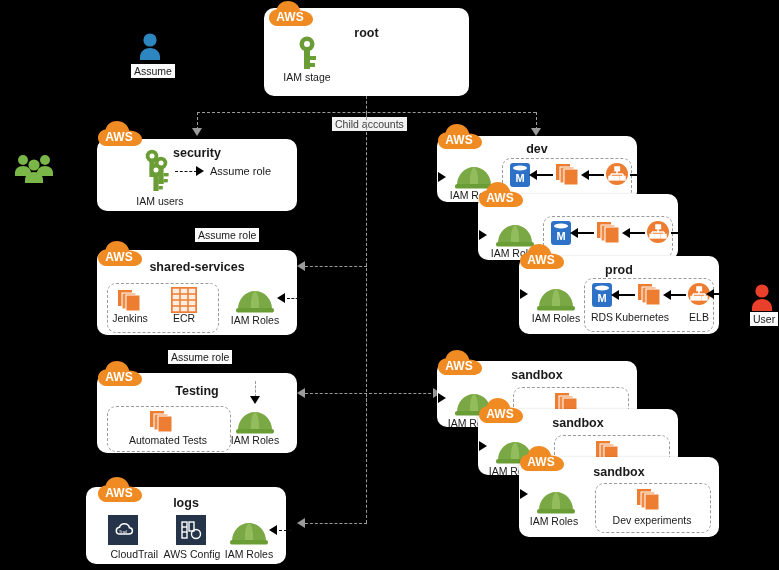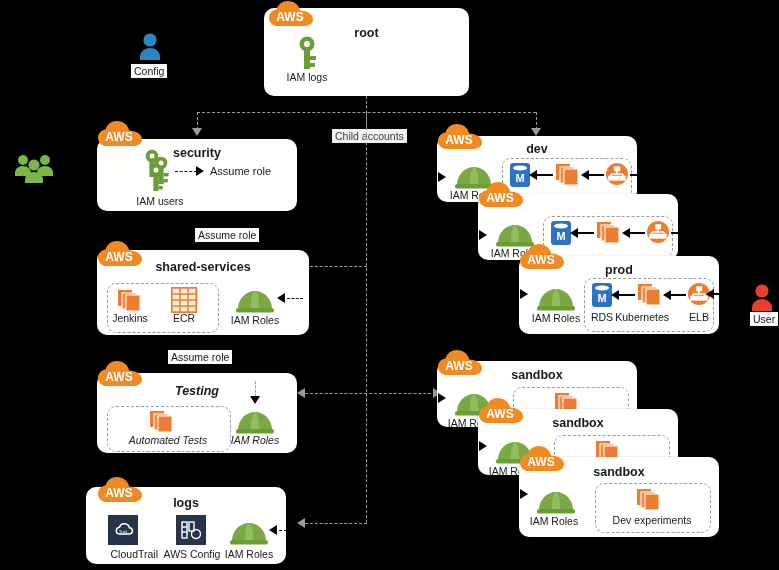--- a/index.html
+++ b/index.html
@@ -57,21 +57,21 @@
 
 <div id="stage">
 
   <div class="dl v" style="left:366px;top:96px;height:32px;"></div>
 
   <div class="dl h" style="left:197px;top:112px;width:339px;"></div>
   <div class="dl v" style="left:197px;top:112px;height:18px;"></div>
   <div class="arw gd" style="left:192px;top:128px;"></div>
   <div class="dl v" style="left:536px;top:112px;height:18px;"></div>
   <div class="arw gd" style="left:531px;top:128px;"></div>
-  <div class="edgelbl" style="left:332px;top:129px;">Child accounts</div>
+  <div class="edgelbl" style="left:332px;top:117px;">Child accounts</div>
 
   <div class="dl v" style="left:366px;top:112px;height:290px;"></div>
 
   <div class="dl h" style="left:305px;top:266px;width:62px;"></div>
   <div class="arw gl" style="left:297px;top:261px;"></div>
 
   <div class="dl h" style="left:305px;top:393px;width:136px;"></div>
   <div class="arw gl" style="left:297px;top:388px;"></div>
   <div class="arw gr" style="left:433px;top:388px;"></div>
 
@@ -95,36 +95,36 @@
       <svg width="26" height="34" viewBox="0 0 26 34">
         <g fill="#6b9d37">
           <circle cx="13" cy="8" r="7.5"></circle>
           <rect x="10" y="13" width="6" height="20"></rect>
           <rect x="16" y="20" width="6" height="4"></rect>
           <rect x="16" y="27" width="5" height="4"></rect>
         </g>
         <circle cx="13" cy="8" r="3" fill="#fff"></circle>
       </svg>
     </div>
-    <div class="cap" style="left:6px;top:63px;width:74px;">IAM logs</div>
+    <div class="cap" style="left:6px;top:63px;width:74px;">IAM stage</div>
   </div>
   <div class="cloud" style="left:268px;top:1px;">
     <svg viewBox="0 0 46 27">
         <path d="M10 25c-5 0-9-3.5-9-8.3C1 12.5 4 9 8.5 8.4 10 3.5 14.5 0 20 0c6 0 11 4 12.2 9.5C39 9.6 45 13 45 18.2 45 22.6 41 25 36 25z" fill="#ef8b22"></path>
         <text x="22" y="20" font-family="Liberation Sans, sans-serif" font-size="12" font-weight="bold" fill="#fff" text-anchor="middle">AWS</text>
       </svg>
   </div>
 
   <div class="icn" style="left:138px;top:32px;">
     <svg width="24" height="30" viewBox="0 0 24 30">
       <circle cx="12" cy="8" r="6.6" fill="#2e86c1"></circle>
       <path d="M12 16c-6 0-10 4-10 9v3h20v-3c0-5-4-9-10-9z" fill="#2e86c1"></path>
     </svg>
   </div>
-  <div class="edgelbl dark" style="left:131px;top:64px;">Config</div>
+  <div class="edgelbl dark" style="left:131px;top:64px;">Assume</div>
 
   <div class="icn" style="left:14px;top:152px;">
     <svg width="40" height="32" viewBox="0 0 40 32">
       <g fill="#7ab648">
         <circle cx="9" cy="8" r="5"></circle>
           <path d="M9 14c-5 0-8 3-8 7v3h16v-3c0-4-3-7-8-7z"></path>
         <circle cx="31" cy="8" r="5"></circle>
           <path d="M31 14c-5 0-8 3-8 7v3h16v-3c0-4-3-7-8-7z"></path>
         <circle cx="20" cy="13" r="5.6"></circle>
           <path d="M20 20c-5.6 0-9 3.4-9 7.8V31h18v-3.2c0-4.4-3.4-7.8-9-7.8z"></path>
@@ -167,21 +167,21 @@
     <div class="arw r" style="left:99px;top:27px;"></div>
   </div>
   <div class="cloud" style="left:97px;top:121px;">
     <svg viewBox="0 0 46 27">
         <path d="M10 25c-5 0-9-3.5-9-8.3C1 12.5 4 9 8.5 8.4 10 3.5 14.5 0 20 0c6 0 11 4 12.2 9.5C39 9.6 45 13 45 18.2 45 22.6 41 25 36 25z" fill="#ef8b22"></path>
         <text x="22" y="20" font-family="Liberation Sans, sans-serif" font-size="12" font-weight="bold" fill="#fff" text-anchor="middle">AWS</text>
       </svg>
   </div>
 
   <div class="edgelbl dark" style="left:195px;top:228px;">Assume role</div>
-  <div class="acct" style="left:97px;top:250px;width:200px;height:85px;padding-left:12px;">
+  <div class="acct" style="left:97px;top:250px;width:200px;height:85px;">
     <div class="acct-title" style="top:10px;">shared-services</div>
     <div class="dashgrp" style="left:10px;top:33px;width:110px;height:48px;"></div>
     <div class="icn" style="left:21px;top:38px;">
       <svg width="26" height="24" viewBox="0 0 26 24">
         <rect x="0" y="2" width="14" height="16" fill="#ed7d31"></rect>
         <rect x="4" y="5" width="14" height="16" fill="#f08c45" stroke="#fff" stroke-width="1"></rect>
         <rect x="8" y="7" width="14" height="16" fill="#ed7d31" stroke="#fff" stroke-width="1"></rect>
       </svg>
     </div>
     <div class="cap" style="left:4px;top:62px;width:58px;">Jenkins</div>
@@ -210,21 +210,21 @@
     <div class="arw l" style="left:180px;top:43px;"></div>
   </div>
   <div class="cloud" style="left:97px;top:241px;">
     <svg viewBox="0 0 46 27">
         <path d="M10 25c-5 0-9-3.5-9-8.3C1 12.5 4 9 8.5 8.4 10 3.5 14.5 0 20 0c6 0 11 4 12.2 9.5C39 9.6 45 13 45 18.2 45 22.6 41 25 36 25z" fill="#ef8b22"></path>
         <text x="22" y="20" font-family="Liberation Sans, sans-serif" font-size="12" font-weight="bold" fill="#fff" text-anchor="middle">AWS</text>
       </svg>
   </div>
 
   <div class="edgelbl dark" style="left:168px;top:350px;">Assume role</div>
-  <div class="acct" style="left:97px;top:373px;width:200px;height:80px;font-style:italic;">
+  <div class="acct" style="left:97px;top:373px;width:200px;height:80px;">
     <div class="acct-title" style="top:11px;">Testing</div>
     <div class="dashgrp" style="left:10px;top:33px;width:122px;height:44px;"></div>
     <div class="icn" style="left:53px;top:36px;">
       <svg width="26" height="24" viewBox="0 0 26 24">
         <rect x="0" y="2" width="14" height="16" fill="#ed7d31"></rect>
         <rect x="4" y="5" width="14" height="16" fill="#f08c45" stroke="#fff" stroke-width="1"></rect>
         <rect x="8" y="7" width="14" height="16" fill="#ed7d31" stroke="#fff" stroke-width="1"></rect>
       </svg>
     </div>
     <div class="cap" style="left:10px;top:61px;width:122px;">Automated Tests</div>

